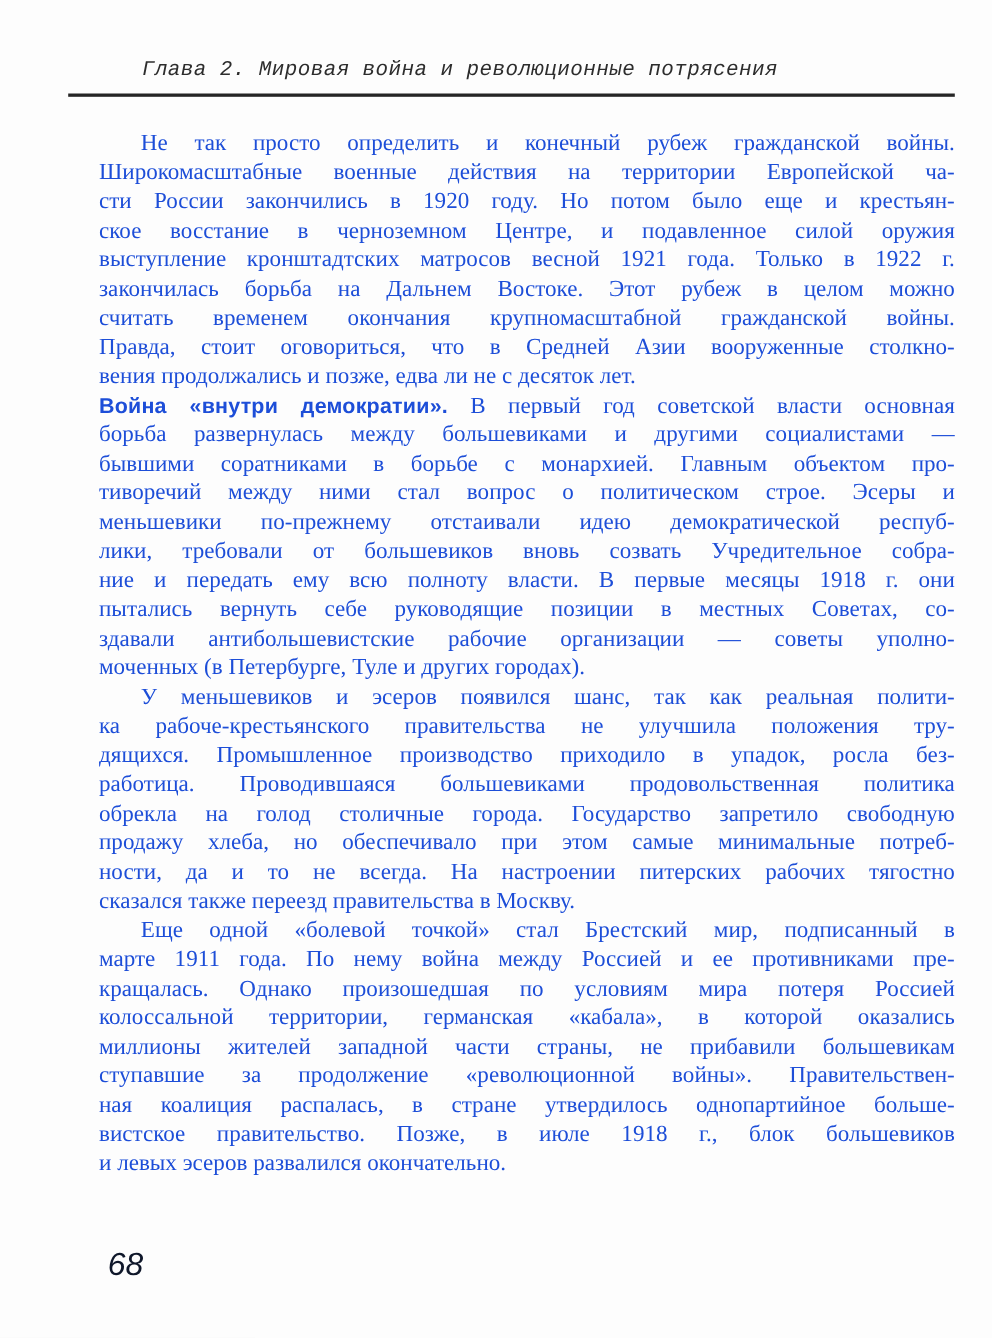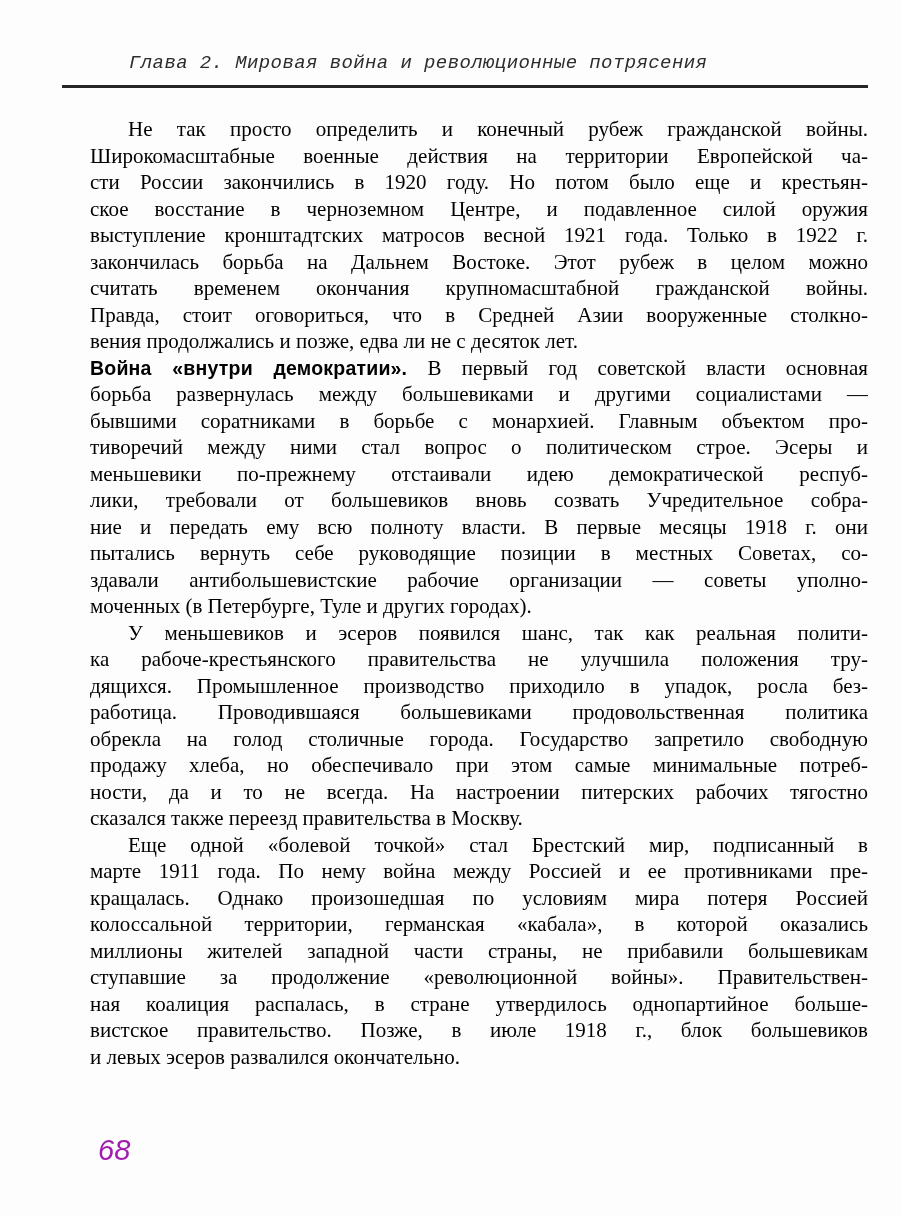--- a/index.html
+++ b/index.html
@@ -32,21 +32,21 @@
     width: 806px; height: 3px;
     background: #262626;
     border: none;
   }
   .body-text {
     position: absolute;
     left: 90px; top: 116px;
     width: 778px;
     font-size: 21px;
     line-height: 26.5px;
-    color: #000000;
+    color: #1d4ed8;
   }
   .line {
     text-align: justify;
     -moz-text-align-last: justify;
     text-align-last: justify;
     height: 26.5px;
     overflow: hidden;
     white-space: nowrap;
   }
   .line.para-end {
@@ -61,21 +61,21 @@
     font-size: 19.5px;
     letter-spacing: 0.2px;
     margin-top: 24px;
   }
   .page-number {
     position: absolute;
     left: 98px; top: 1134px;
     font-family: "Liberation Sans", sans-serif;
     font-style: italic;
     font-size: 29px;
-    color: #a21caf;
+    color: #0f172a;
   }
 </style>
 </head>
 <body>
 
 <div class="page">
   <div class="running-header">Глава 2. Мировая война и революционные потрясения</div>
   <div class="header-rule"></div>
   <div class="body-text">
       <div class="line indent">Не так просто определить и конечный рубеж гражданской войны.</div>

